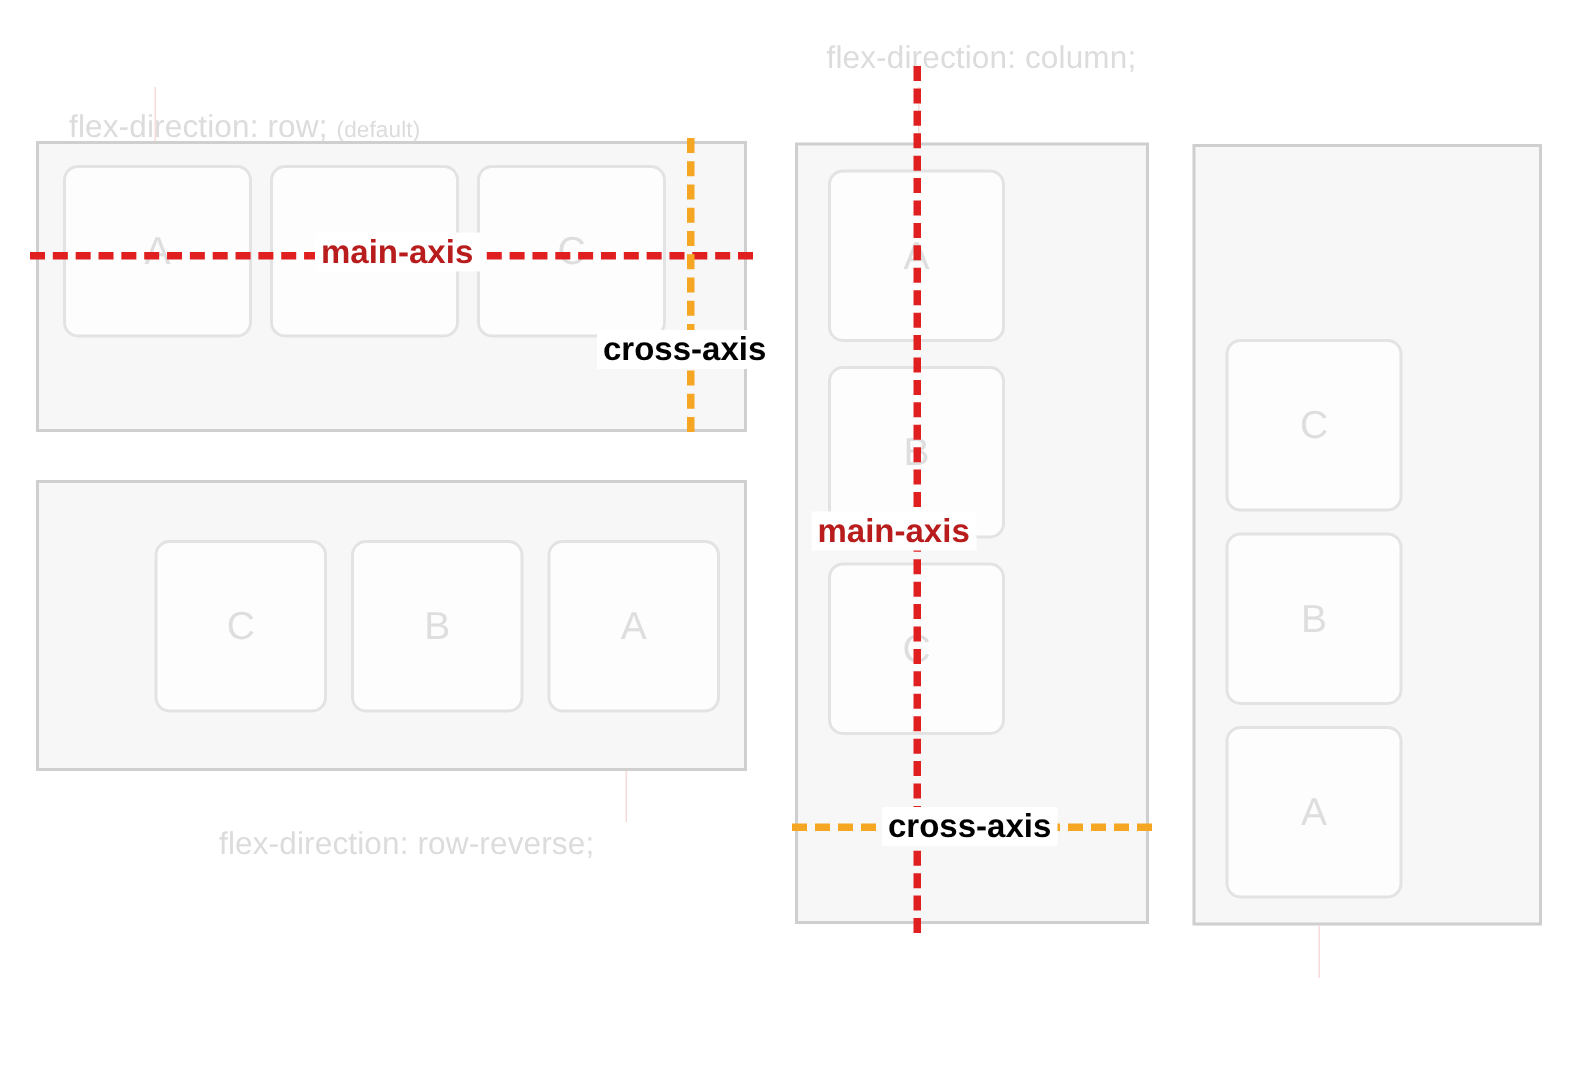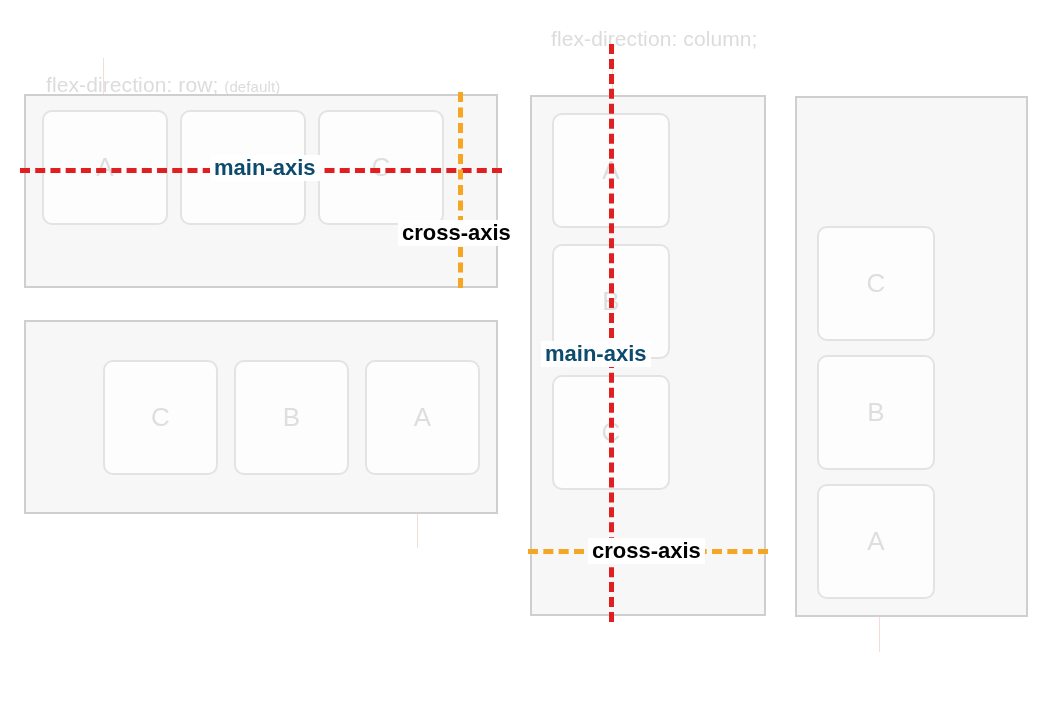--- a/index.html
+++ b/index.html
@@ -153,21 +153,21 @@
   .axis-label {
     position: absolute;
     font-family: "Liberation Sans", sans-serif;
     font-weight: bold;
     font-size: 22px;
     white-space: nowrap;
     background: #ffffff;
     padding: 0 4px;
   }
   .axis-label.main {
-    color: #0c4a6e;
+    color: #b91c1c;
   }
   .axis-label.cross {
     color: #000000;
   }
 </style>
 </head>
 <body>
 
 <div class="stage">
 
@@ -189,20 +189,23 @@
   <div class="axis-line axis-v axis-cross" style="left:458px; top:92px; height:196px;"></div>
   <div class="axis-label cross" style="left:398px; top:220px;">cross-axis</div>
 
   <div class="fx-container" id="c-rowrev">
     <div class="fx-item">A</div>
     <div class="fx-item">B</div>
     <div class="fx-item">C</div>
   </div>
 
   <div class="leader" style="left:417px; top:514px; height:34px;"></div>
+  <div class="caption" style="left:146px; top:551px;">
+    <span>flex-direction: row-reverse;</span>
+  </div>
 
   <div class="caption" style="left:551px; top:27px;">
     <span>flex-direction: column;</span>
   </div>
   <div class="leader" style="left:612px; top:58px; height:37px;"></div>
 
   <div class="fx-container" id="c-col">
     <div class="fx-item">A</div>
     <div class="fx-item">B</div>
     <div class="fx-item">C</div>

